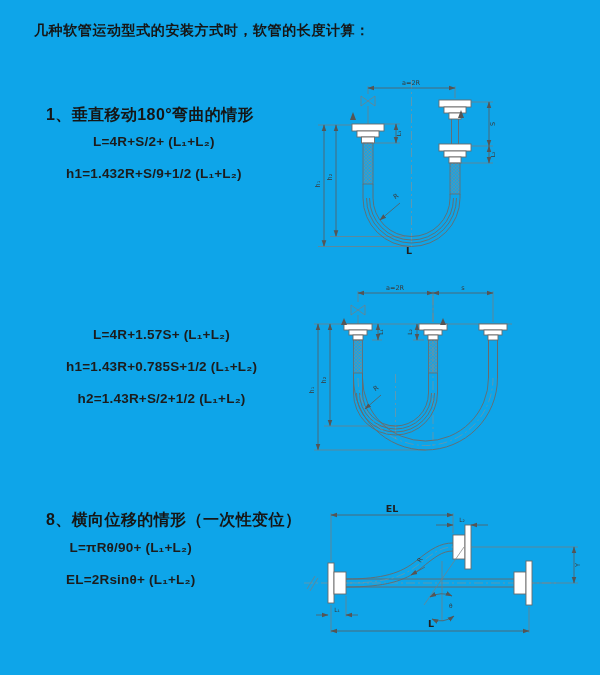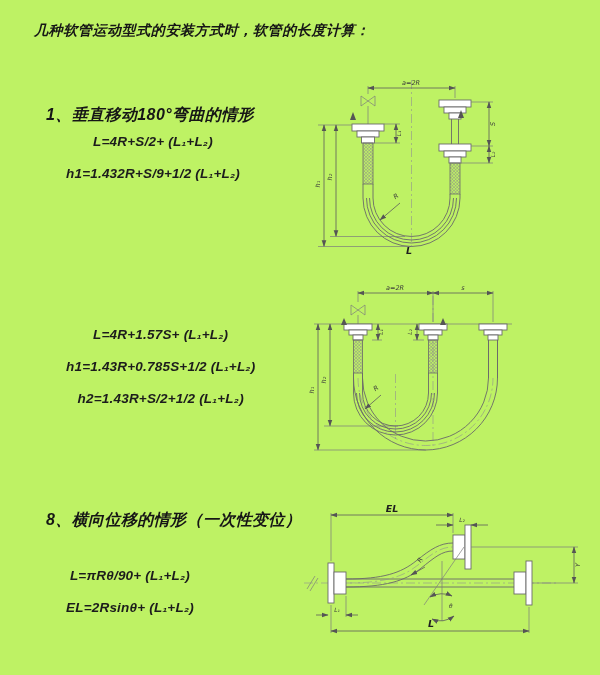--- a/index.html
+++ b/index.html
@@ -1,25 +1,25 @@
 <!DOCTYPE html>
 <html><head>
 <meta charset="utf-8">
 <style>
   html,body{margin:0;padding:0;background:#e8e8e8;}
-  .page{position:relative;width:600px;height:675px;background:#bef264;overflow:hidden;
-        font-family:"Liberation Sans","DejaVu Sans",sans-serif;font-style:italic;}
+  .page{position:relative;width:600px;height:675px;background:#0ea5e9;overflow:hidden;
+        font-family:"Liberation Sans","DejaVu Sans",sans-serif;}
   .title{position:absolute;left:34px;top:22px;font-size:14px;font-weight:700;
          color:#161616;letter-spacing:.6px;}
   .sec-heading{position:absolute;font-size:16px;font-weight:700;color:#161616;letter-spacing:.4px;}
   .formulas{position:absolute;font-size:13.5px;font-weight:600;color:#1c1c1c;letter-spacing:.2px;text-align:center;}
   .formulas p{margin:0;height:32px;line-height:32px;white-space:pre;}
   #h1s{left:46px;top:105px;} #f1{left:66px;top:126px;}
   #h2s{left:46px;top:298px;} #f2{left:66px;top:319px;}
-  #h3s{left:46px;top:510px;} #f3{left:66px;top:532px;margin-top:28px;}
+  #h3s{left:46px;top:510px;} #f3{left:66px;top:532px;}
   svg.diag{position:absolute;}
   #d1{left:310px;top:72px;width:280px;height:185px;}
   #d2{left:308px;top:278px;width:282px;height:182px;}
   #d3{left:298px;top:503px;width:292px;height:142px;}
   .ln{stroke:#6a6a6a;stroke-width:.9;fill:none;}
   .thin{stroke:#7d7d7d;stroke-width:.7;fill:none;}
   .cl{stroke:#909090;stroke-width:.6;fill:none;stroke-dasharray:9 3 2 3;}
   .dl{stroke:#5c5c5c;stroke-width:.8;fill:none;}
   .fl{stroke:#6a6a6a;stroke-width:.9;fill:#ffffff;}
   .lbl{fill:#3a3a3a;font-size:6.5px;font-family:"DejaVu Sans",sans-serif;}

